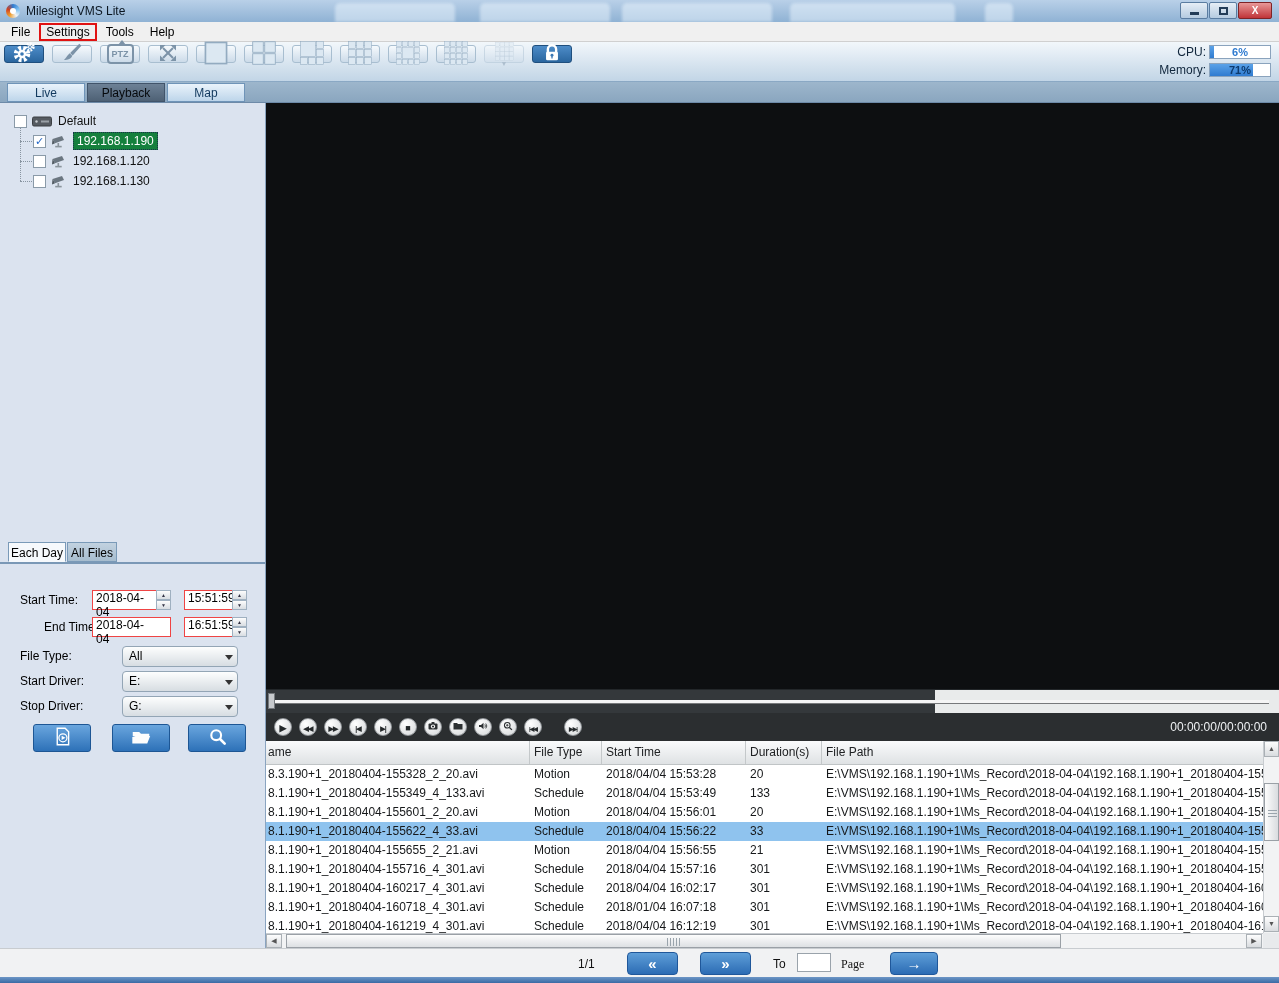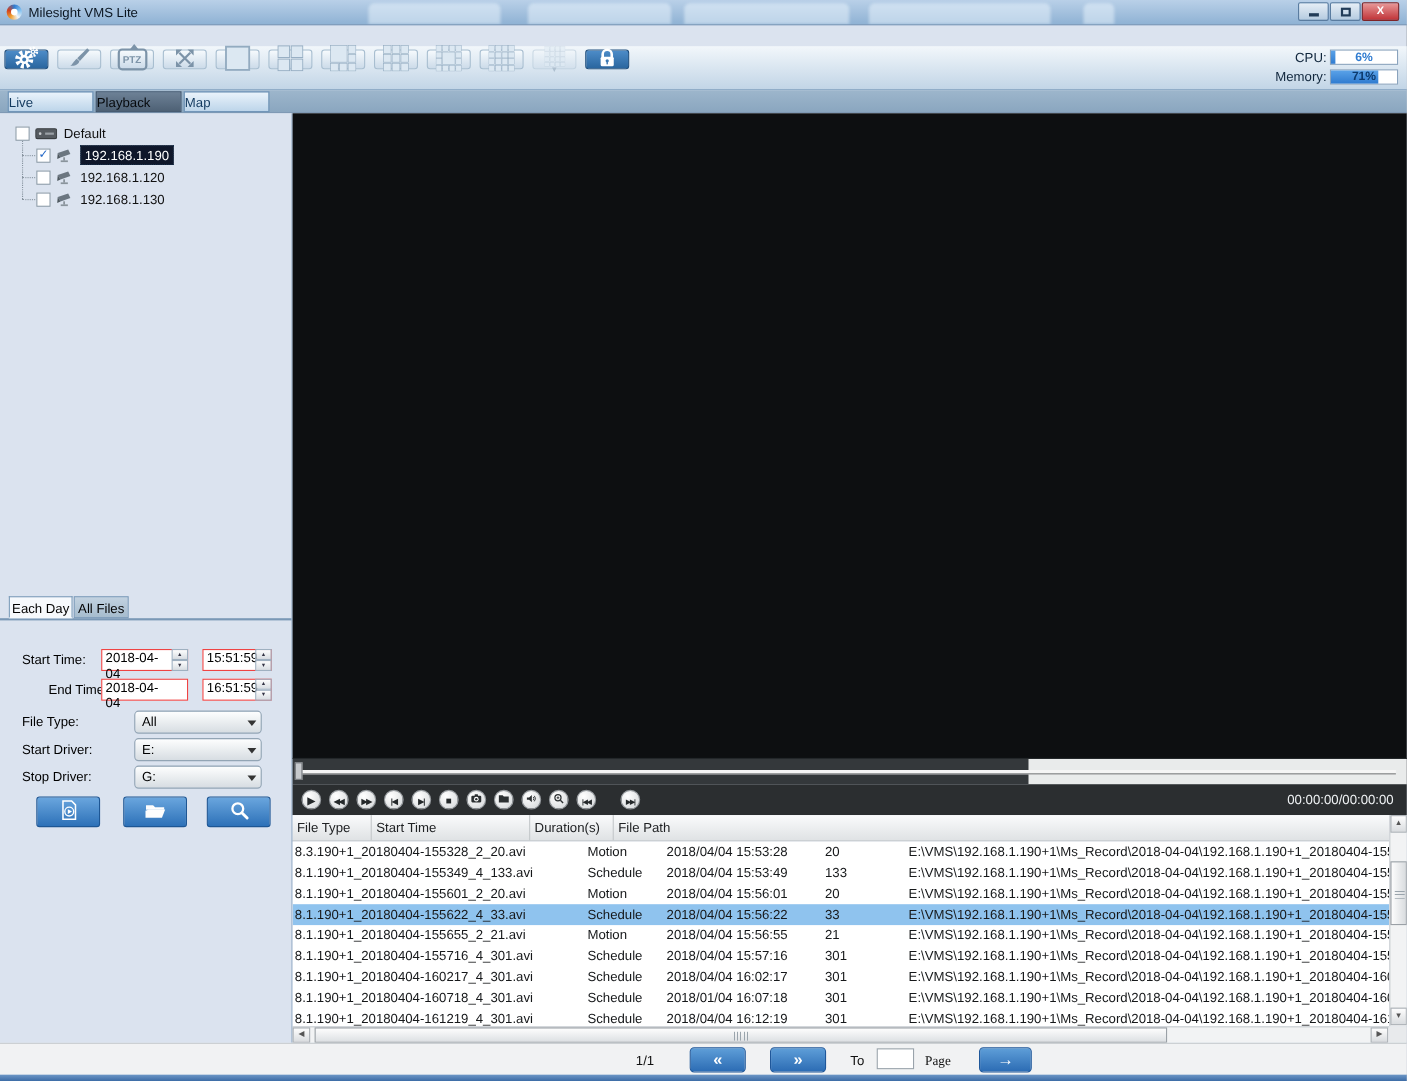--- a/index.html
+++ b/index.html
@@ -43,32 +43,32 @@
   .stat-row{position:relative;height:16px;margin-bottom:2px;display:flex;align-items:center;justify-content:flex-end;}
   .stat-label{margin-right:3px;color:#10263c;}
   .stat-bar{position:relative;width:62px;height:14px;background:#fff;border:1px solid #8aa3bd;box-sizing:border-box;}
   .stat-fill{position:absolute;left:0;top:0;bottom:0;background:linear-gradient(#5aa2e8,#2f7bd0);}
   .stat-val{position:absolute;left:0;right:0;top:0;text-align:center;font-size:11px;font-weight:bold;line-height:13px;}
   .stat-val.cpu{color:#2f7bd0;}
   .stat-val.mem{color:#0c3a6e;}
   
   .viewtabs{position:absolute;left:0;top:82px;width:1279px;height:21px;
     background:linear-gradient(#9db6cc,#8aa6bf);border-bottom:1px solid #6d8aa8;box-sizing:border-box;}
-  .vtab{position:absolute;top:1px;height:19px;width:78px;line-height:19px;
+  .vtab{position:absolute;top:1px;height:19px;width:78px;text-align:center;line-height:19px;
     background:linear-gradient(#eaf3fb,#bdd5ea);border:1px solid #6f94b8;color:#12395e;box-sizing:border-box;}
   .vtab.active{background:linear-gradient(#6d8196,#4e6175);color:#06090c;border-color:#41546a;}
   
   .leftpanel{position:absolute;left:0;top:103px;width:266px;height:845px;background:#dbe3ef;
     border-right:1px solid #8aa4c0;box-sizing:border-box;}
   .tree-row{position:absolute;height:20px;display:flex;align-items:center;}
   .cb{display:inline-flex;width:13px;height:13px;background:#fff;border:1px solid #8a9aa8;
     align-items:center;justify-content:center;font-size:11px;line-height:11px;color:#2468c8;
     box-sizing:border-box;flex:none;}
   .tree-label{margin-left:6px;white-space:nowrap;}
-  .tree-label.sel{background:#0f172a;color:#fff;border:1px dotted #18304a;padding:1px 3px;}
+  .tree-label.sel{background:#15803d;color:#fff;border:1px dotted #18304a;padding:1px 3px;}
   .v-dotted{position:absolute;left:20px;top:125px;height:56px;border-left:1px dotted #8894a0;}
   .cam-row .h-dot{position:absolute;left:-13px;width:12px;border-top:1px dotted #8894a0;}
   .nvr-ic,.cam-ic{display:inline-flex;margin-left:5px;flex:none;}
   
   .sp-tab{position:absolute;height:20px;line-height:20px;text-align:center;
     border:1px solid #7a9ab8;box-sizing:border-box;background:linear-gradient(#c2d2e0,#a6bcce);color:#000;}
   .sp-tab.active{background:#f6f9fc;border-bottom-color:#f6f9fc;z-index:2;}
   .sp-underline{position:absolute;left:0;top:562px;width:265px;border-top:2px solid #7a98b6;}
   .f-label{position:absolute;left:20px;color:#000;}
   .inp{position:absolute;height:20px;background:#fff;border:1px solid #ef4444;box-sizing:border-box;
@@ -151,20 +151,26 @@
     <span class="title-text">Milesight VMS Lite</span>
     <div class="winbtn" style="left:1180px;width:28px;">
         <span class="min-glyph"></span>
       </div>
     <div class="winbtn" style="left:1209px;width:28px;">
         <span class="max-glyph"></span>
       </div>
     <div class="winbtn close" style="left:1238px;width:34px;">X</div>
   </div>
 
+  <div class="menubar">
+    <span class="menu-item">File</span>
+    <span class="menu-item red-box">Settings</span>
+    <span class="menu-item">Tools</span>
+    <span class="menu-item">Help</span>
+  </div>
 
   <div class="toolbar">
     <div>
         <div class="tbtn active" style="left: 4px;">
           <span><svg width="24" height="24" viewBox="0 0 24 24">
               <circle cx="10" cy="13" r="6" fill="none" stroke="#fff" stroke-width="4.5" stroke-dasharray="2.6 2.2"></circle>
               <circle cx="10" cy="13" r="4.2" fill="#fff"></circle>
               <circle cx="10" cy="13" r="1.8" fill="#3c79b4"></circle>
               <circle cx="18" cy="6" r="3.4" fill="none" stroke="#fff" stroke-width="2.6" stroke-dasharray="1.7 1.4"></circle>
               <circle cx="18" cy="6" r="2" fill="#fff"></circle>
@@ -492,20 +498,21 @@
           <span><span style="font-size:6px;letter-spacing:-1px;">|◀◀</span></span>
         </div>
         <div class="pbtn" style="left: 298px;">
           <span><span style="font-size:6px;letter-spacing:-1px;">▶▶|</span></span>
         </div>
       </div>
     <span class="time-display">00:00:00/00:00:00</span>
   </div>
 
   <div class="thead">
+    <div class="th c0">ame</div>
     <div class="th c1">File Type</div>
     <div class="th c2">Start Time</div>
     <div class="th c3">Duration(s)</div>
     <div class="th c4">File Path</div>
   </div>
 
   <div class="tbody">
       <div class="trow">
         <div class="td c0">8.3.190+1_20180404-155328_2_20.avi</div>
         <div class="td c1">Motion</div>

